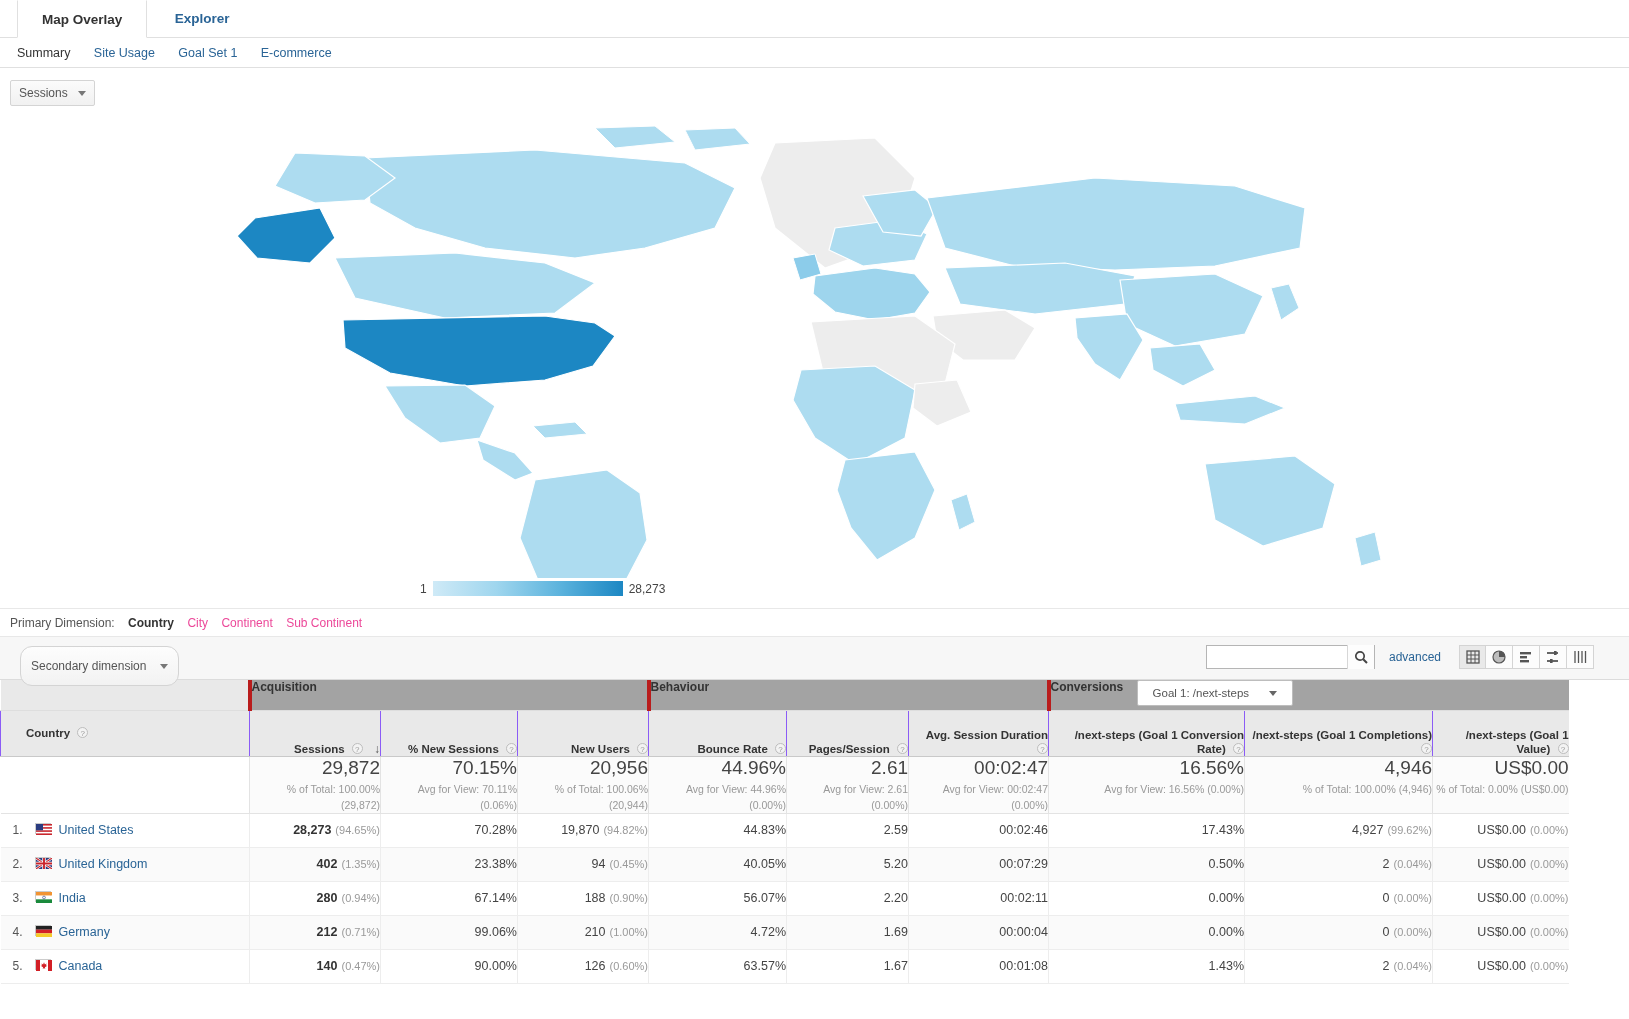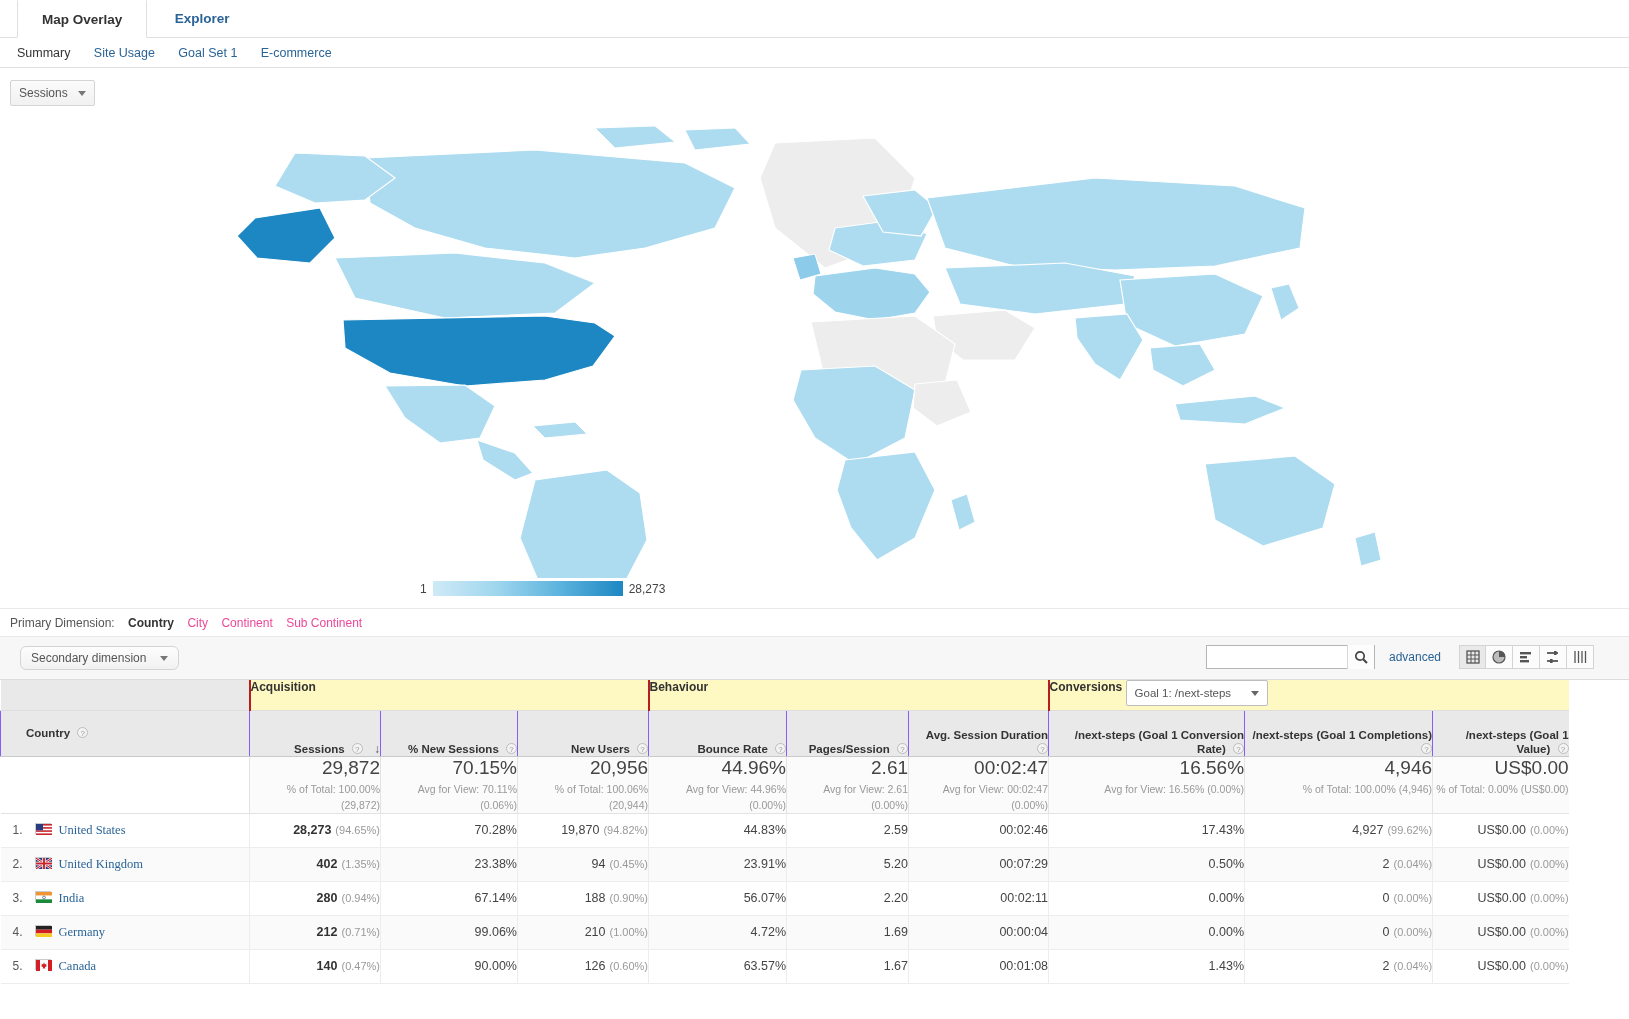--- a/index.html
+++ b/index.html
@@ -124,23 +124,23 @@
     background: #f7f7f7;
     border-top: 1px solid #e8e8e8;
     border-bottom: 1px solid #dcdcdc;
     height: 44px;
     position: relative;
     padding: 0 10px;
   }
   .sec-dim {
     position: absolute; top: 9px; left: 20px;
     display: inline-flex; align-items: center;
-    height: 24px; padding: 0 10px;
+    height: 40px; padding: 0 10px;
     background: linear-gradient(#fdfdfd,#f2f2f2);
-    border: 1px solid #d4d4d4; border-radius: 6px;
+    border: 1px solid #d4d4d4; border-radius: 12px;
     font-size: 12px; color: #555; cursor: pointer;
   }
   .sec-dim .caret {
     margin-left: 14px; width: 0; height: 0;
     border-left: 4px solid transparent;
     border-right: 4px solid transparent;
     border-top: 5px solid #777;
   }
   .tb-right {
     position: absolute; right: 35px; top: 8px;
@@ -176,22 +176,22 @@
     cursor:pointer;
   }
   .vi:first-child { border-left-width: 1px; }
   .vi.active { background:#e9e9e9; }
 
   
   table.gtab { border-collapse: collapse; width: 1568px; table-layout: fixed; }
   table.gtab th, table.gtab td { padding: 0; }
 
   .grp-th {
-    background: #fef9c3;
-    border-left: 2px solid #b91c1c;
+    background: #a3a3a3;
+    border-left: 4px solid #b91c1c;
     border-bottom: 1px solid #dedede;
     font-size: 12px; font-weight: bold; color: #333;
     text-align: left;
     padding: 8px 0 8px 8px;
     height: 30px;
     vertical-align: top;
   }
   .grp-th.blank { border-left: 0; background:#e9e9e9; }
 
   .col-th {
@@ -245,26 +245,27 @@
   .dat-td.first { border-left: 0; text-align: left; padding-left: 12px; }
   .dat-td b { font-weight: bold; color:#333; }
   .pct { color: #999; font-size: 11px; margin-left: 4px; }
   .rownum { display:inline-block; width: 22px; color:#555; font-size:12px; }
   .flag {
     display:inline-block; width: 16px; height: 11px;
     vertical-align: -1px; margin-right: 8px;
     border: 1px solid rgba(0,0,0,.2);
     background-size: cover;
   }
-  .clink { color:#2a6496; cursor:pointer; font-size:12.5px;font-family:Liberation Serif, serif; }
+  .clink { color:#2a6496; cursor:pointer; font-size:12.5px; }
 
   .conv-select {
     display: inline-flex; align-items:center;
     vertical-align: top;
-    height: 26px; padding: 0 8px;
+    margin-left: 10px;
+    height: 26px; padding: 0 15px;
     background: #fff; border:1px solid #bdbdbd; border-radius:2px;
     font-size: 11.5px; color:#555; font-weight: normal;
     cursor: pointer;
   }
   .conv-select .caret {
     margin-left: 20px; width:0; height:0;
     border-left: 4px solid transparent;
     border-right: 4px solid transparent;
     border-top: 5px solid #666;
   }
@@ -571,21 +572,21 @@
         <td class="dat-td first alt"><span class="rownum">2.</span><span class="flag"><svg width="16" height="11" viewBox="0 0 16 11">
               <rect width="16" height="11" fill="#2a3c80"></rect>
               <path d="M0 0 L16 11 M16 0 L0 11" stroke="#fff" stroke-width="2.4"></path>
               <path d="M0 0 L16 11 M16 0 L0 11" stroke="#c9252c" stroke-width="1.1"></path>
               <path d="M8 0 V11 M0 5.5 H16" stroke="#fff" stroke-width="3.4"></path>
               <path d="M8 0 V11 M0 5.5 H16" stroke="#c9252c" stroke-width="1.9"></path>
             </svg></span><span class="clink">United Kingdom</span></td>
         <td class="dat-td alt"><b>402</b><span class="pct">(1.35%)</span></td>
         <td class="dat-td alt">23.38%</td>
         <td class="dat-td alt">94<span class="pct">(0.45%)</span></td>
-        <td class="dat-td alt">23.91%</td>
+        <td class="dat-td alt">40.05%</td>
         <td class="dat-td alt">5.20</td>
         <td class="dat-td alt">00:07:29</td>
         <td class="dat-td alt">0.50%</td>
         <td class="dat-td alt">2<span class="pct">(0.04%)</span></td>
         <td class="dat-td alt">US$0.00<span class="pct">(0.00%)</span></td>
       </tr>
       <tr>
         <td class="dat-td first"><span class="rownum">3.</span><span class="flag"><svg width="16" height="11" viewBox="0 0 16 11">
               <rect width="16" height="3.67" fill="#f19433"></rect>
               <rect y="3.67" width="16" height="3.67" fill="#fff"></rect>

